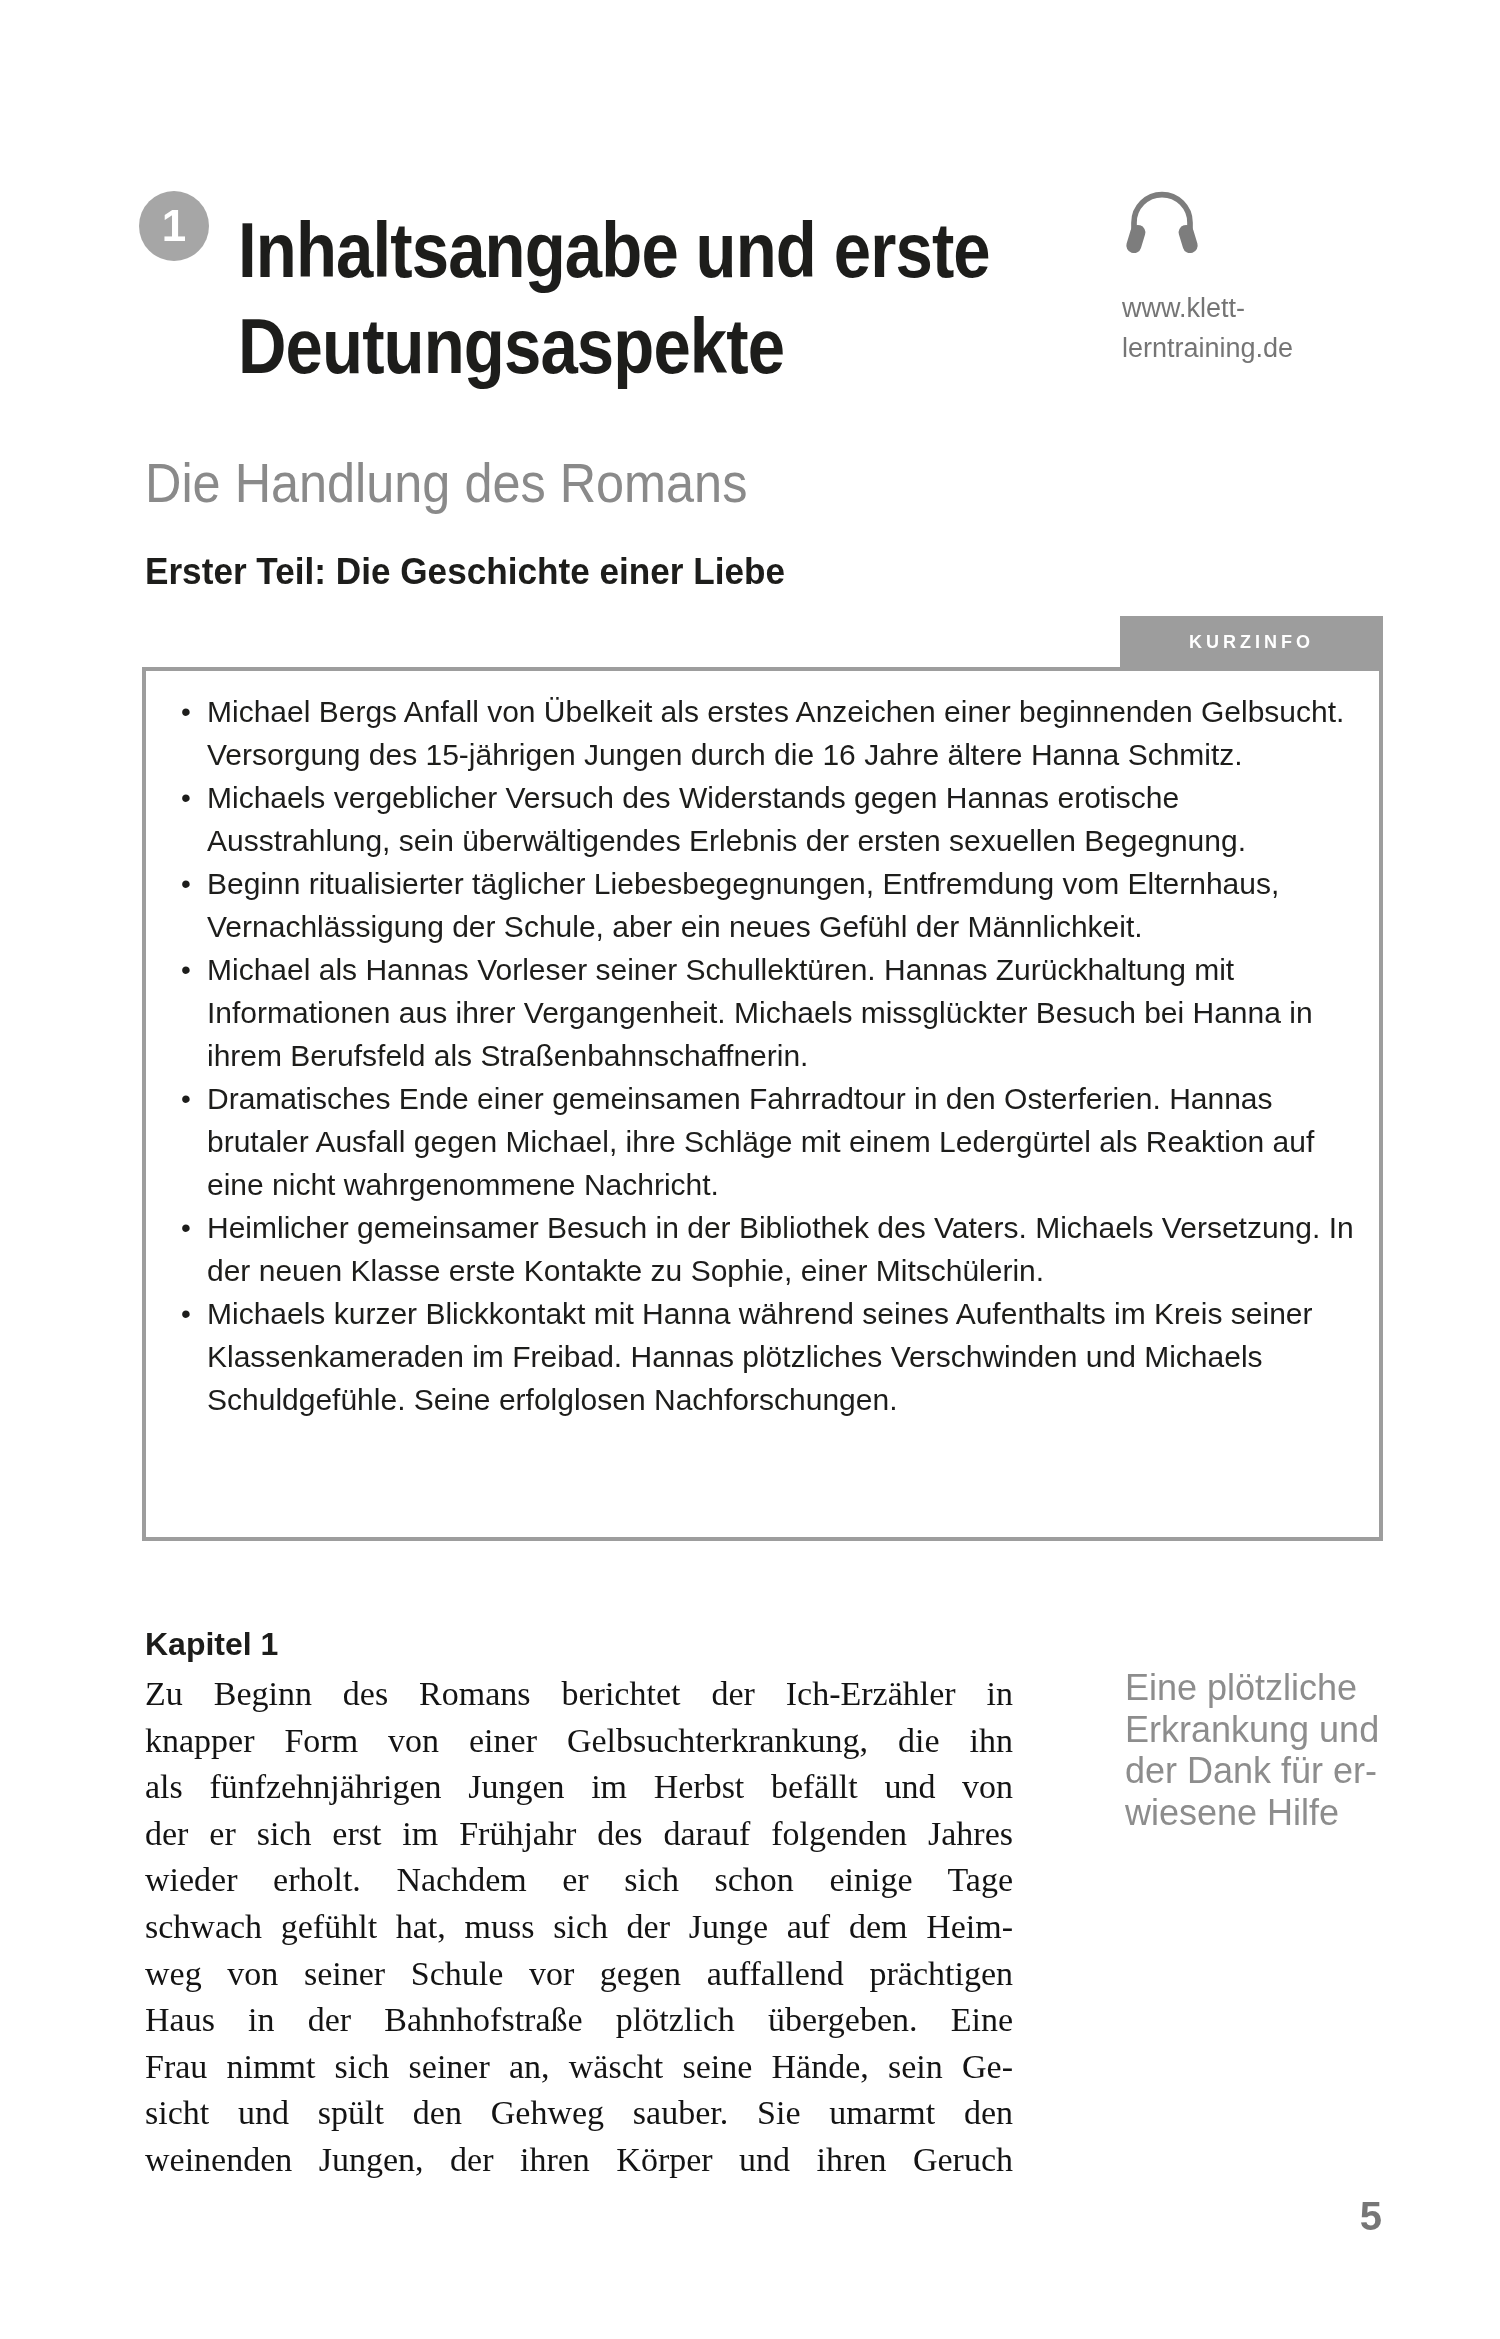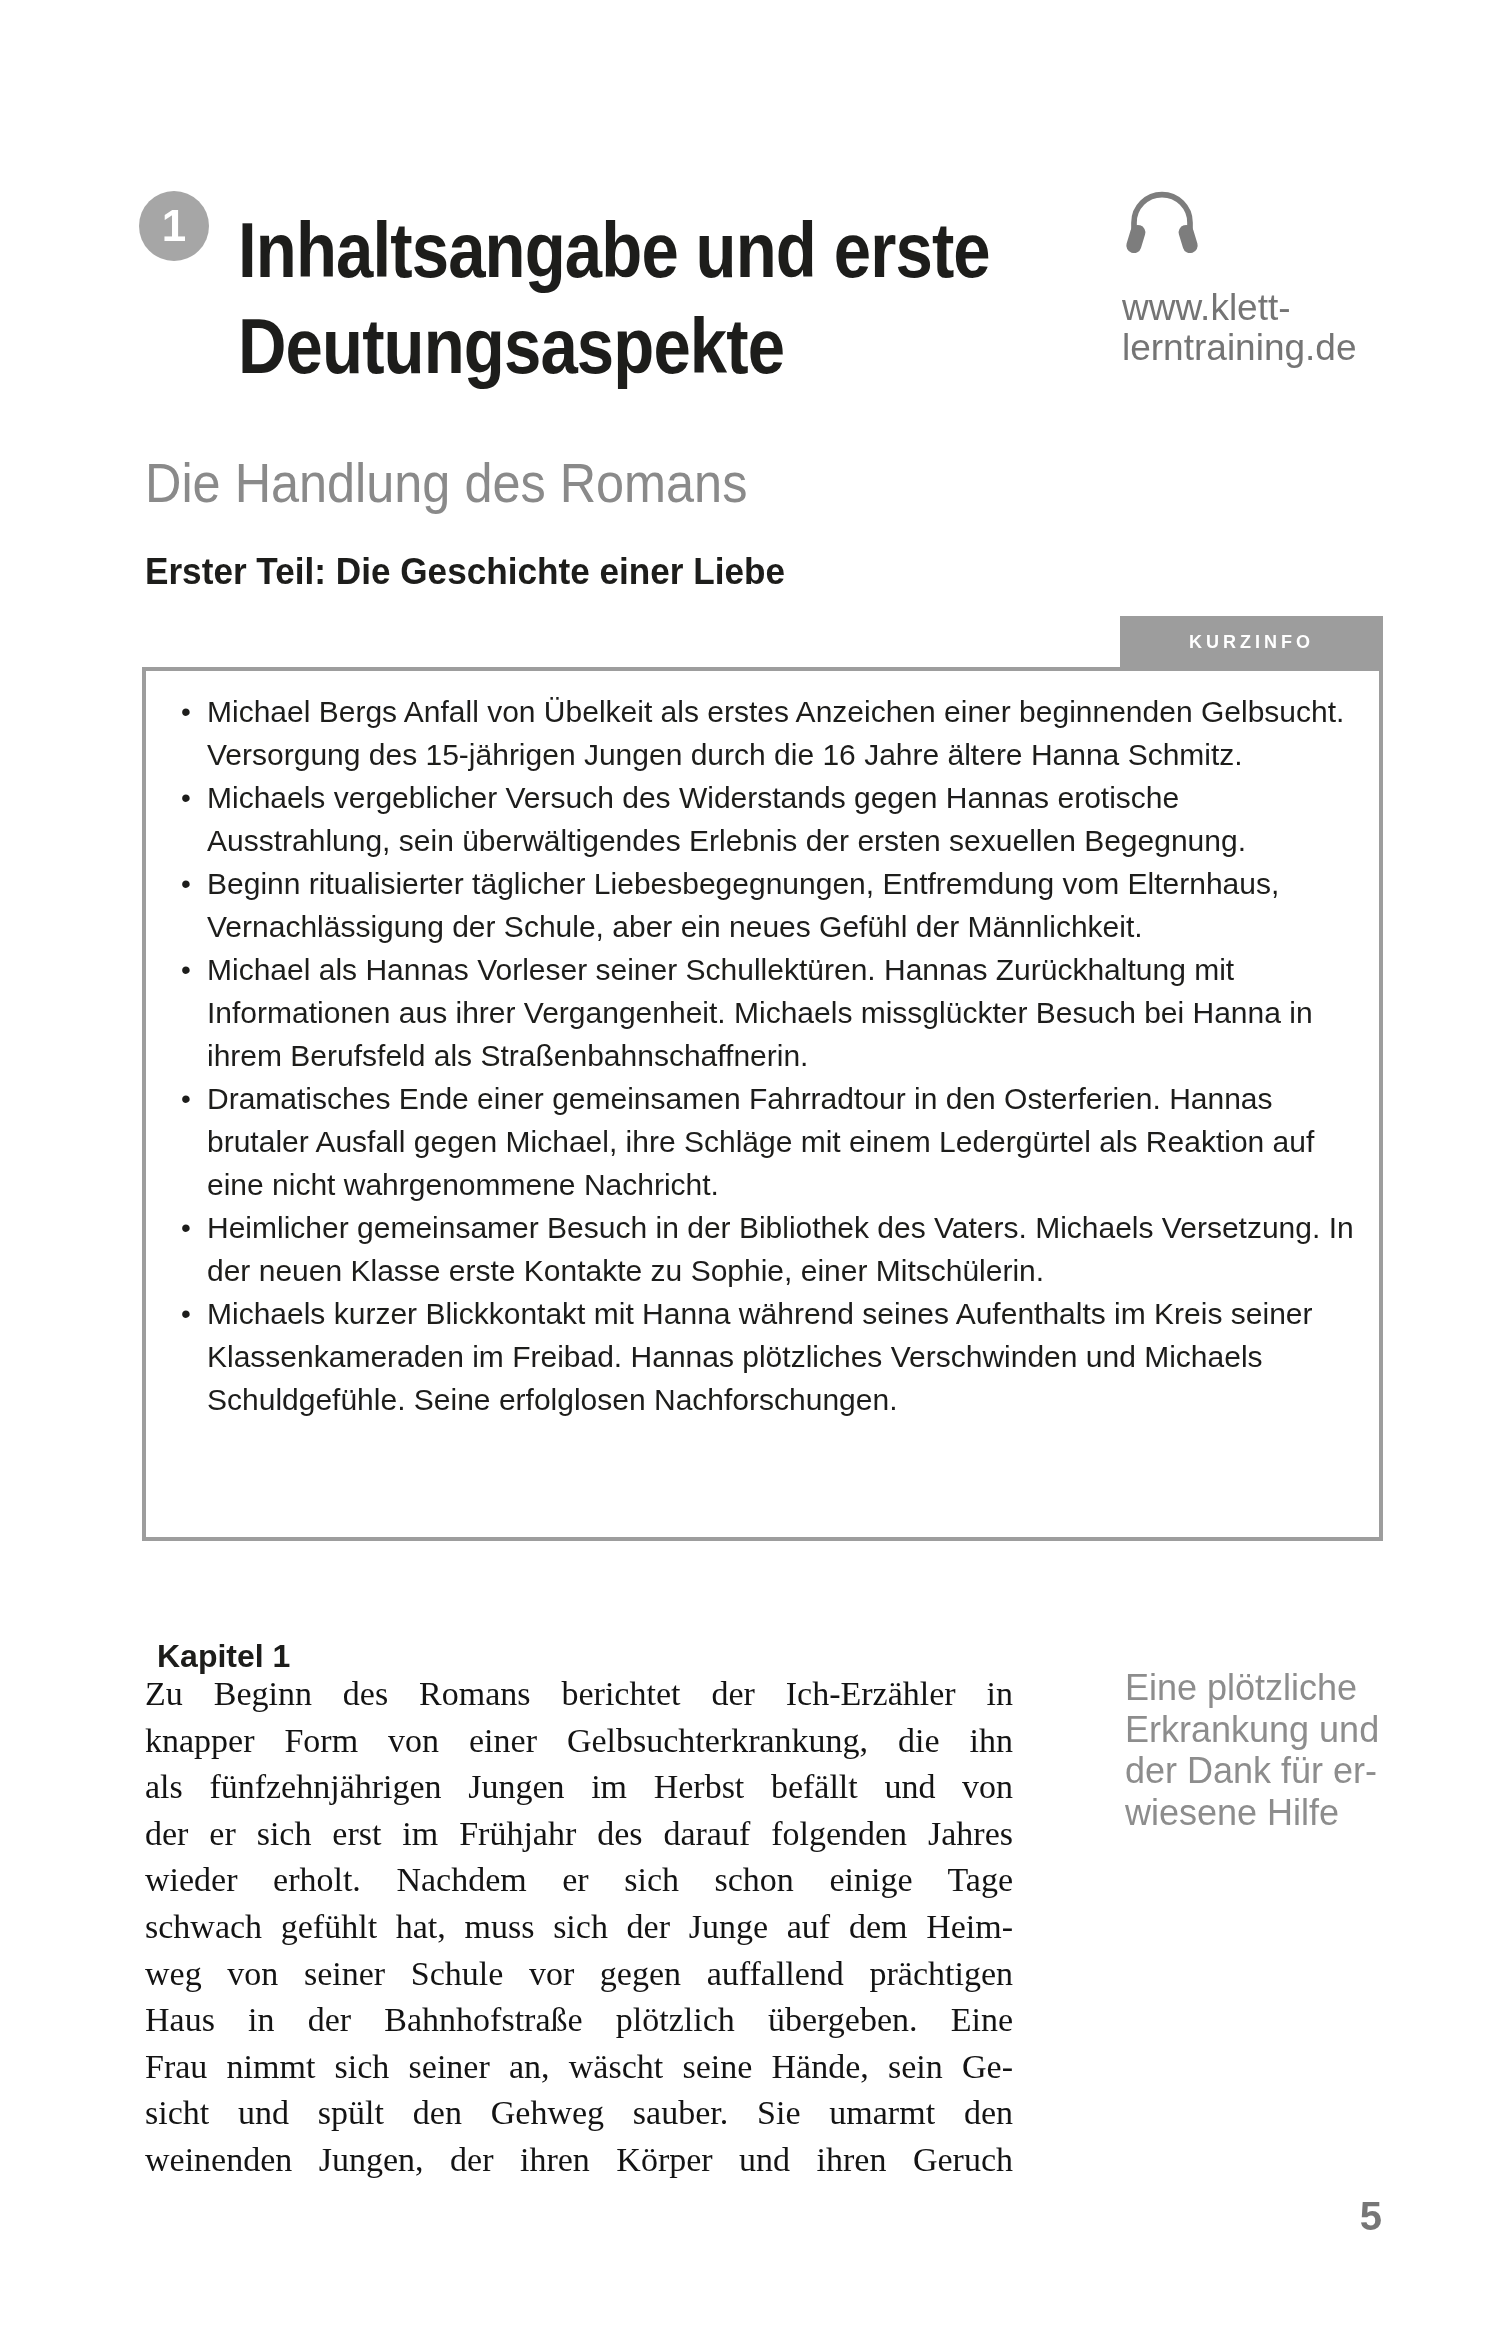--- a/index.html
+++ b/index.html
@@ -24,21 +24,21 @@
   .chapter-title {
     position:absolute; left:238px; top:150px;
     font-size:78px; font-weight:700; line-height:96px;
     letter-spacing:-1px; color:#1d1d1b;
     transform:scaleX(0.86); transform-origin:left top;
     white-space:nowrap;
   }
   .audio-icon { position:absolute; left:1122px; top:186px; }
   .audio-url {
     position:absolute; left:1122px; top:288px;
-    font-size:37px; line-height:40px; color:#757575;
+    font-size:27px; line-height:40px; color:#757575;
   }
 
   
   .section-heading {
     position:absolute; left:145px; top:450px;
     font-size:56px; font-weight:400; color:#8a8a8a;
     transform:scaleX(0.9); transform-origin:left top;
     white-space:nowrap;
   }
   .section-subheading {
@@ -144,21 +144,21 @@
         <li>Michael als Hannas Vorleser seiner Schullektüren. Hannas Zurückhaltung mit Informationen aus ihrer Vergangenheit. Michaels missglückter Besuch bei Hanna in ihrem Berufsfeld als Straßenbahnschaffnerin.</li>
 
         <li>Dramatisches Ende einer gemeinsamen Fahrradtour in den Osterferien. Hannas brutaler Ausfall gegen Michael, ihre Schläge mit einem Ledergürtel als Reaktion auf eine nicht wahrgenommene Nachricht.</li>
 
         <li>Heimlicher gemeinsamer Besuch in der Bibliothek des Vaters. Michaels Versetzung. In der neuen Klasse erste Kontakte zu Sophie, einer Mitschülerin.</li>
 
         <li class="last">Michaels kurzer Blickkontakt mit Hanna während seines Aufenthalts im Kreis seiner Klassenkameraden im Freibad. Hannas plötzliches Verschwinden und Michaels Schuldgefühle. Seine erfolglosen Nachforschungen.</li>
       </ul>
   </div>
 
-  <h4 class="kapitel-heading" style="margin:12px;">Kapitel 1</h4>
+  <h4 class="kapitel-heading" style="margin:0;">Kapitel 1</h4>
 
   <div class="body-text">
 
       <div class="body-line">Zu Beginn des Romans berichtet der Ich-Erzähler in</div>
 
       <div class="body-line">knapper Form von einer Gelbsuchterkrankung, die ihn</div>
 
       <div class="body-line">als fünfzehnjährigen Jungen im Herbst befällt und von</div>
 
       <div class="body-line">der er sich erst im Frühjahr des darauf folgenden Jahres</div>

